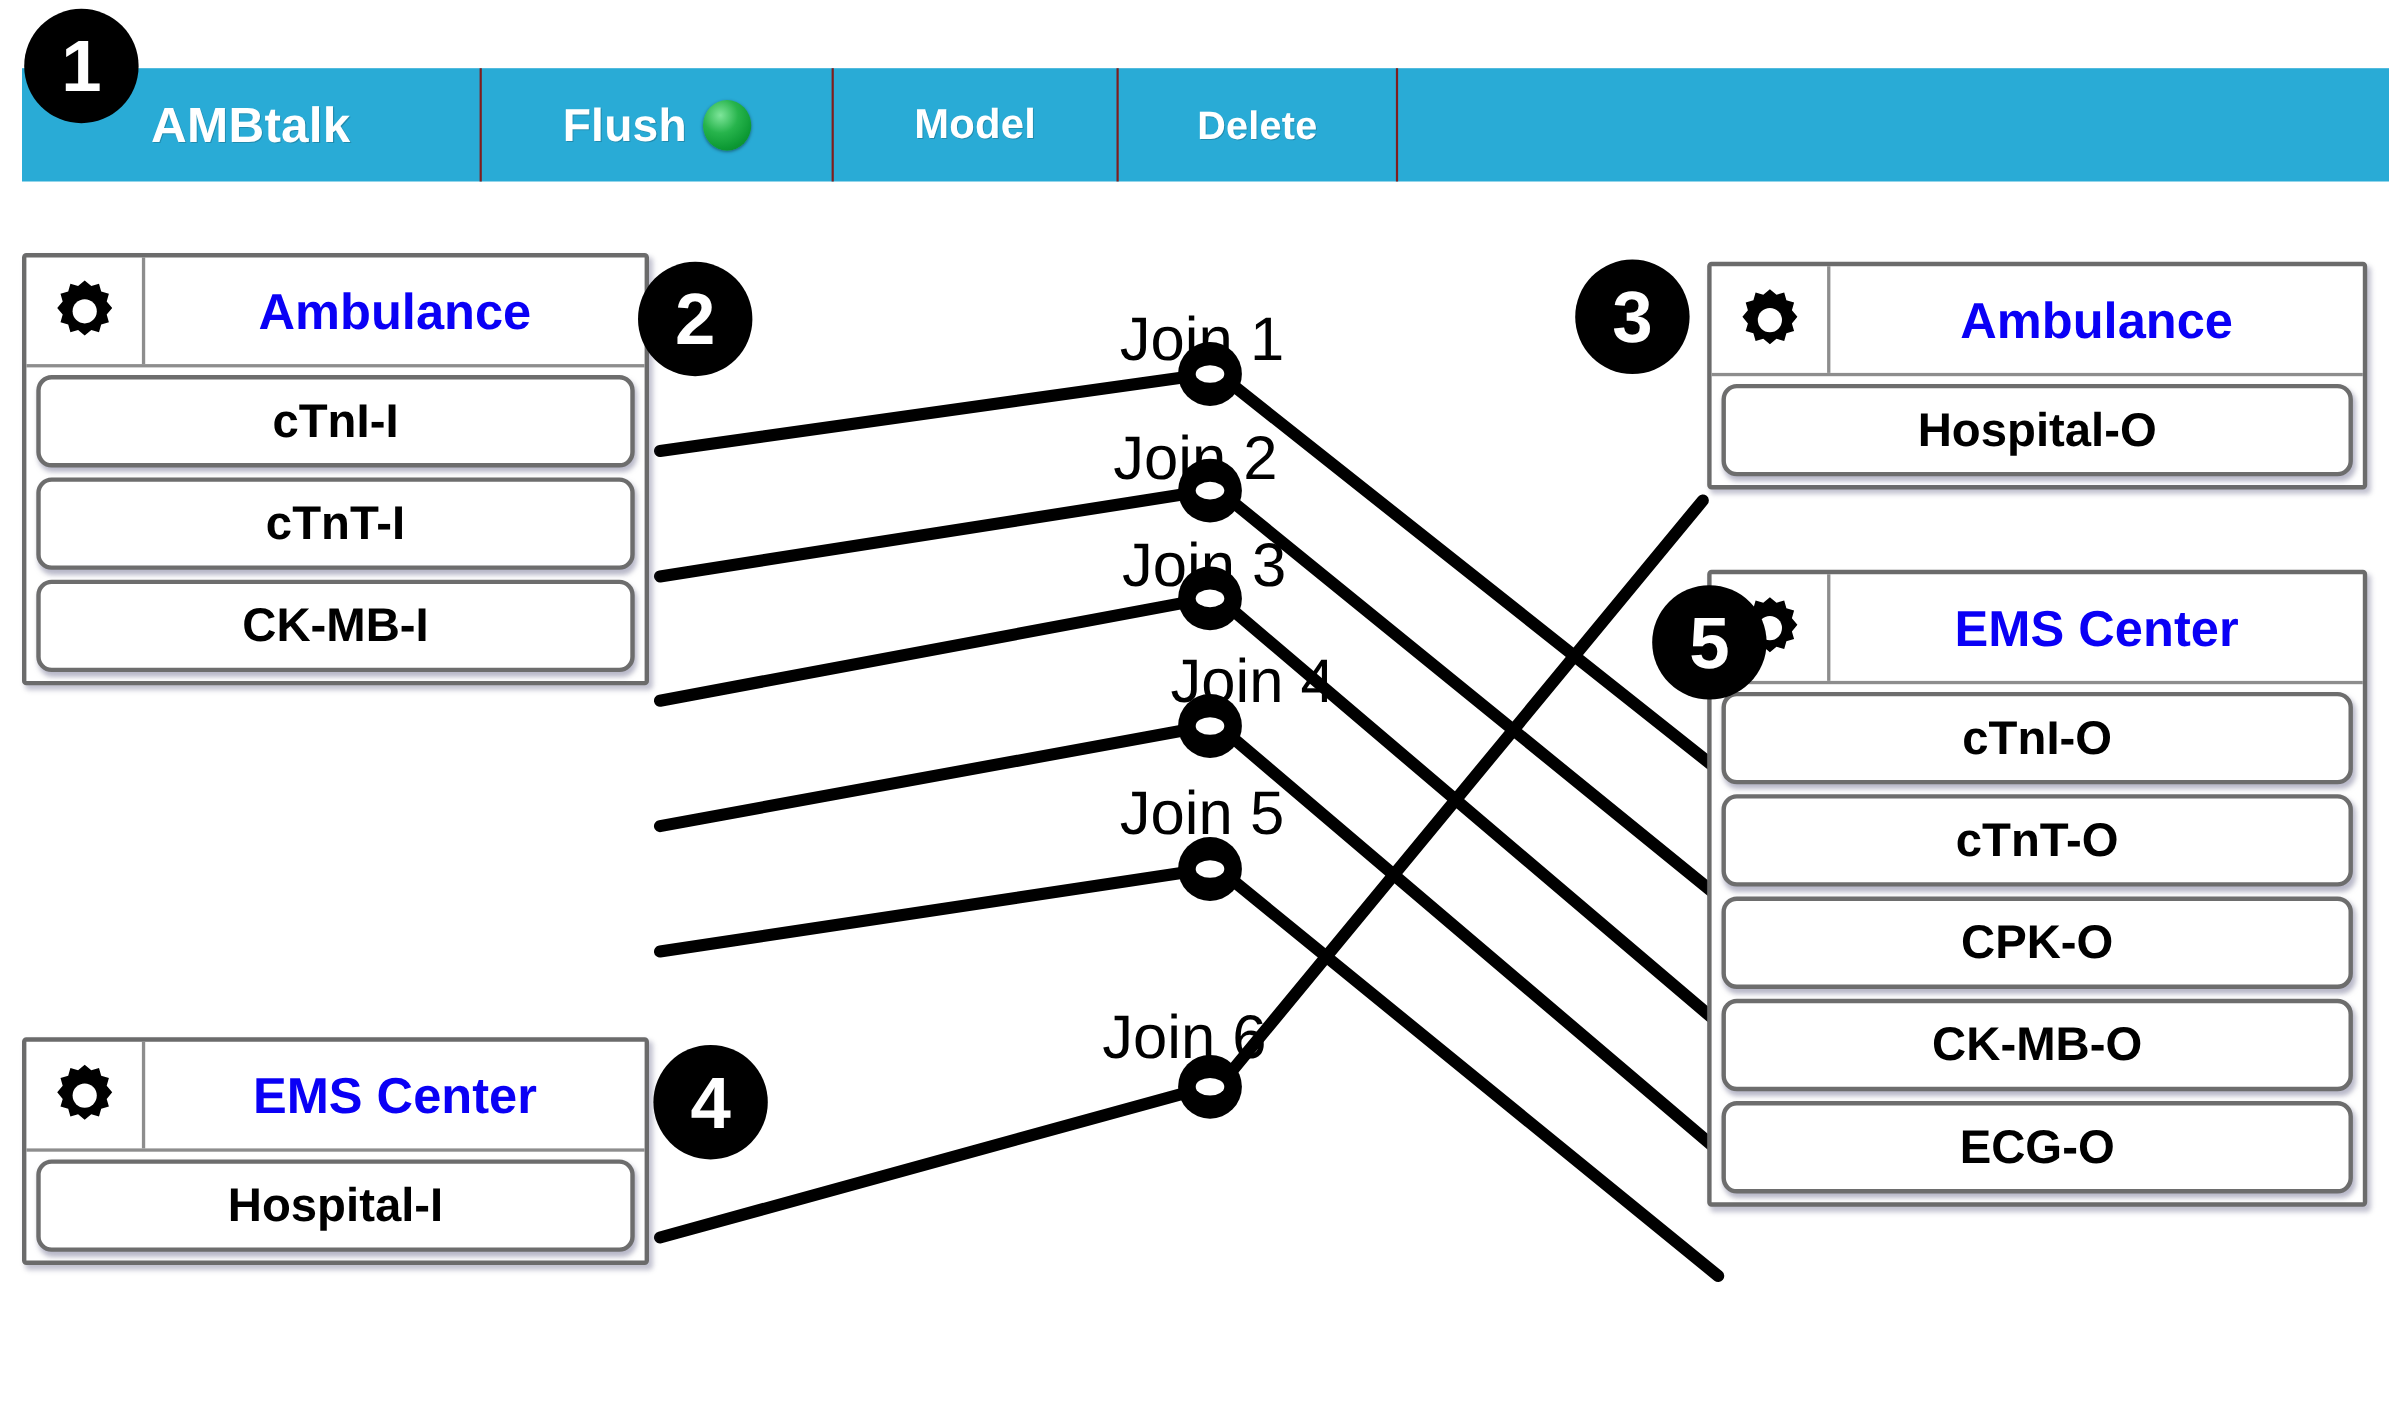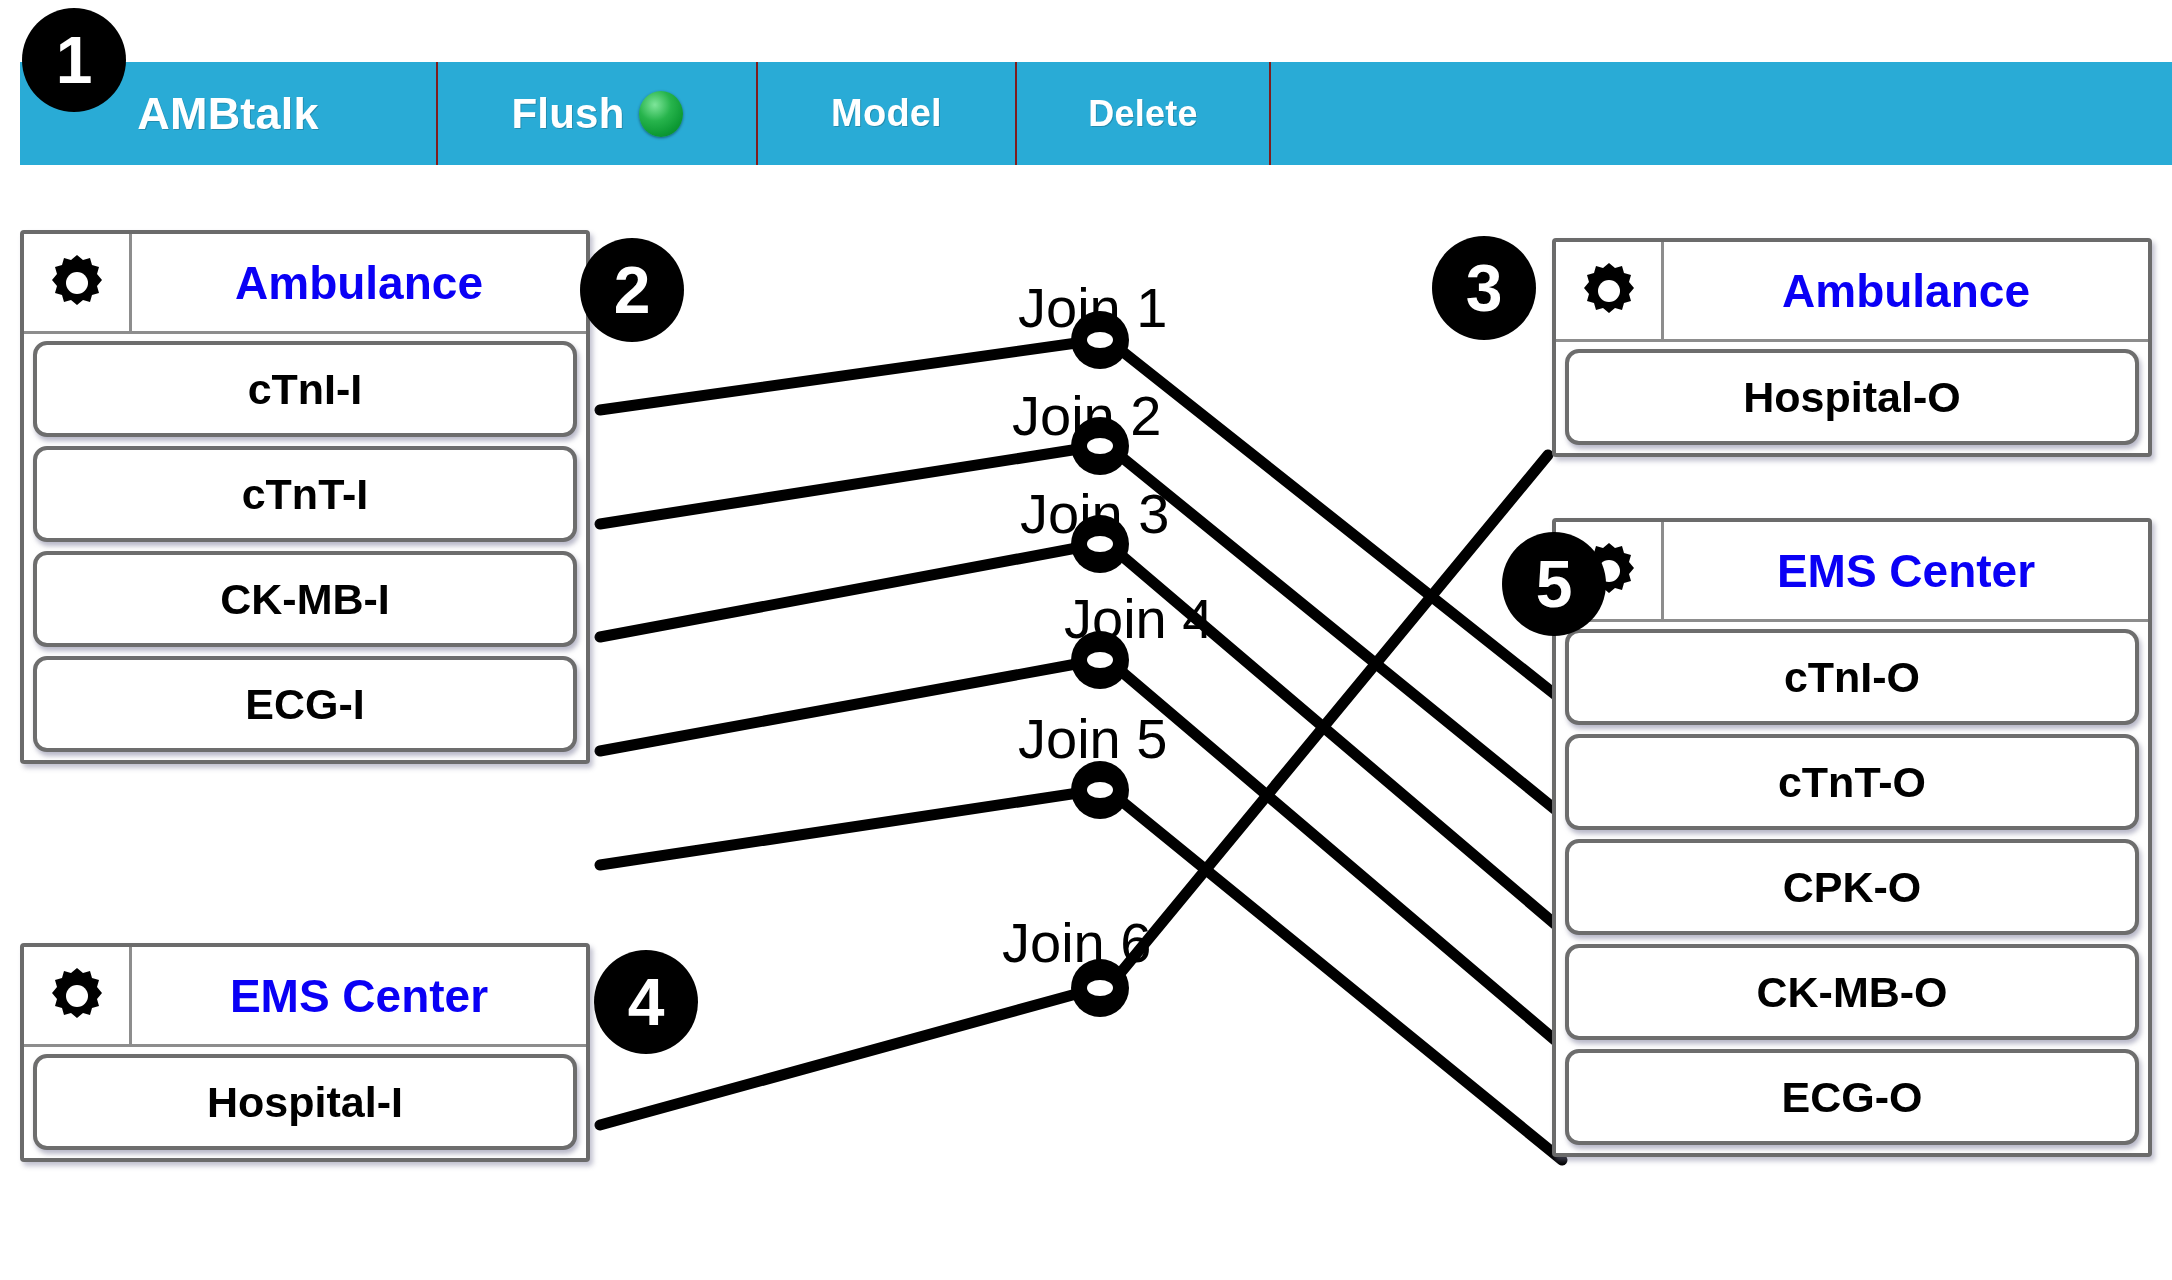--- a/index.html
+++ b/index.html
@@ -48,21 +48,21 @@
     width:108px;flex:0 0 auto;display:flex;align-items:center;justify-content:center;
     border-right:3px solid #8d8d8d;box-sizing:border-box;
   }
   .gear-cell svg{display:block;}
   .panel-title{
     flex:1 1 auto;display:flex;align-items:center;justify-content:center;
     color:#0a00f5;font-weight:bold;font-size:46px;white-space:nowrap;
   }
   .panel-body{padding:7px 9px 0 9px;}
   .port{
-    height:96px;margin-bottom:9px;
+    height:84px;margin-bottom:9px;
     background:#ffffff;border:4px solid #6d6d6d;border-radius:14px;
     box-shadow:2px 4px 5px rgba(125,125,155,.55);
     display:flex;align-items:center;justify-content:center;
     color:#000;font-weight:bold;font-size:43px;box-sizing:border-box;
   }
   .port:last-child{margin-bottom:0;}
 
   #panel-amb-left{left:20px;top:230px;width:570px;}
   #panel-ems-left{left:20px;top:943px;width:570px;}
   #panel-amb-right{left:1552px;top:238px;width:600px;}
@@ -171,21 +171,20 @@
           <path fill="#000" d="M32 4 l6 5 7-2 2 7 7 2-2 7 5 6-5 6 2 7-7 2-2 7-7-2-6 5-6-5-7 2-2-7-7-2 2-7-5-6 5-6-2-7 7-2 2-7 7 2z"></path>
           <circle cx="32" cy="32" r="11" fill="#fff"></circle>
         </svg>
       </div>
       <div class="panel-title">Ambulance</div>
     </div>
     <div class="panel-body">
       <div class="port">cTnI-I</div>
       <div class="port">cTnT-I</div>
       <div class="port">CK-MB-I</div>
-      <div class="port">ECG-I</div>
     </div>
   </div>
 
   <div class="panel" id="panel-ems-left">
     <div class="panel-head">
       <div class="gear-cell">
         <svg width="64" height="64" viewBox="0 0 64 64">
           <path fill="#000" d="M32 4 l6 5 7-2 2 7 7 2-2 7 5 6-5 6 2 7-7 2-2 7-7-2-6 5-6-5-7 2-2-7-7-2 2-7-5-6 5-6-2-7 7-2 2-7 7 2z"></path>
           <circle cx="32" cy="32" r="11" fill="#fff"></circle>
         </svg>

